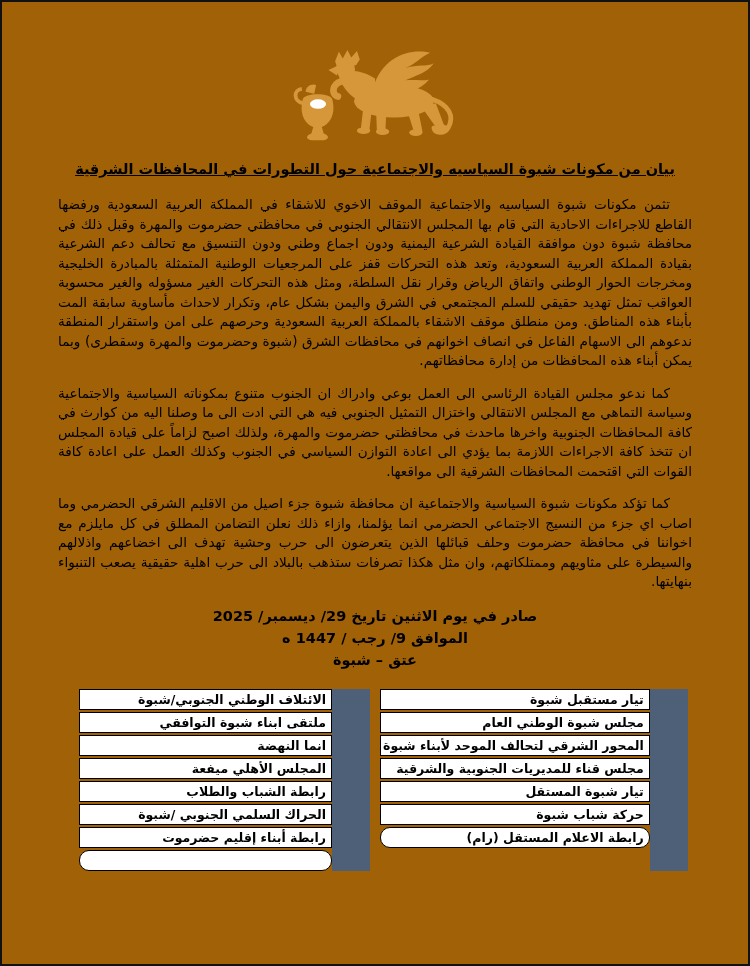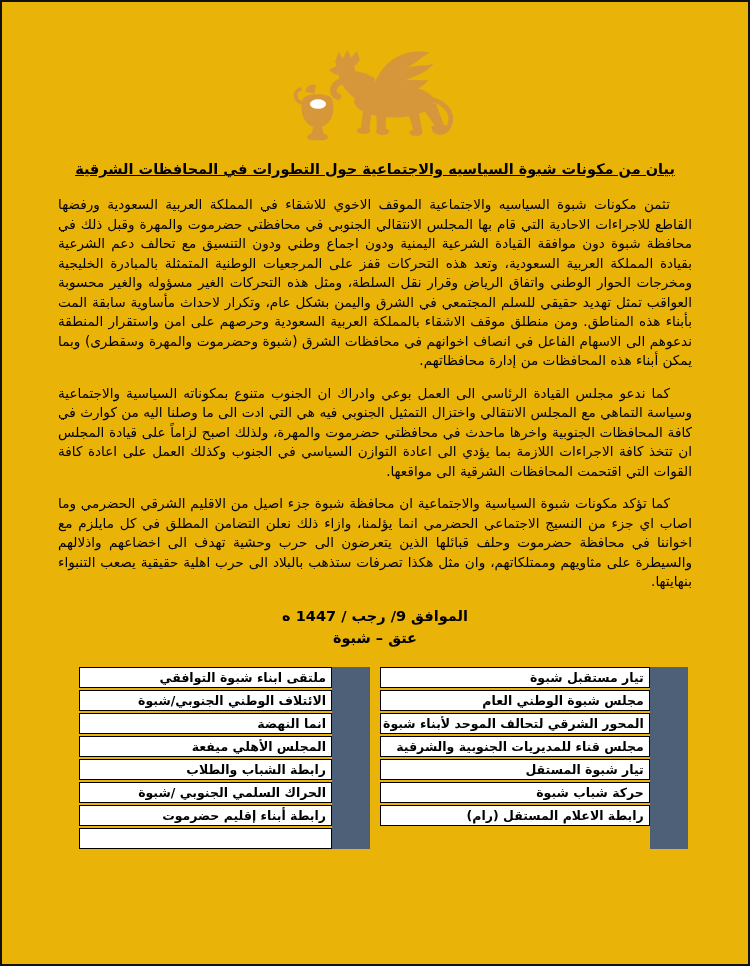--- a/index.html
+++ b/index.html
@@ -1,20 +1,20 @@
 <!DOCTYPE html>
 <html lang="ar" dir="rtl"><head>
 <meta charset="utf-8">
 <style>
   html,body{margin:0;padding:0;background:#ffffff;}
   .page{
     position:relative;
     width:746px;height:962px;
     border:2px solid #111;
-    background:#eab308;
+    background:#a16207;
     font-family:"DejaVu Sans", sans-serif;
     color:#000;
     direction:rtl;
     overflow:hidden;
   }
   .emblem{
     width:190px;height:105px;
     margin:42px auto 6px auto;
     color:#d6973b;
   }
@@ -73,21 +73,21 @@
     margin-bottom:2px;
     padding:1px 5px 0 2px;
     font-weight:bold;
     font-size:12.5px;
     line-height:17px;
     text-align:right;
     white-space:nowrap;
     overflow:hidden;
     background:#fff;
   }
-  .sig-cell:last-child{margin-bottom:0;}
+  .sig-cell:last-child{margin-bottom:0;border-radius:10px;}
 </style>
 </head>
 <body>
 
 <div class="page" style="border-color: rgb(17, 17, 17);">
 
   <div class="emblem" style="color: rgb(214, 151, 59);">
     <svg viewBox="0 0 200 110" xmlns="http://www.w3.org/2000/svg">
 
       <g>
@@ -130,41 +130,42 @@
 
   <h1 class="title">بيان من مكونات شبوة السياسيه والاجتماعية حول التطورات في المحافظات الشرقية</h1>
 
   <div class="body-text" id="paragraphs">
       <p class="para">تثمن مكونات شبوة السياسيه والاجتماعية الموقف الاخوي للاشقاء في المملكة العربية السعودية ورفضها القاطع للاجراءات الاحادية التي قام بها المجلس الانتقالي الجنوبي في محافظتي حضرموت والمهرة وقبل ذلك في محافظة شبوة دون موافقة القيادة الشرعية اليمنية ودون اجماع وطني ودون التنسيق مع تحالف دعم الشرعية بقيادة المملكة العربية السعودية، وتعد هذه التحركات قفز على المرجعيات الوطنية المتمثلة بالمبادرة الخليجية ومخرجات الحوار الوطني واتفاق الرياض وقرار نقل السلطة، ومثل هذه التحركات الغير مسؤوله والغير محسوبة العواقب تمثل تهديد حقيقي للسلم المجتمعي في الشرق واليمن بشكل عام، وتكرار لاحداث مأساوية سابقة المت بأبناء هذه المناطق. ومن منطلق موقف الاشقاء بالمملكة العربية السعودية وحرصهم على امن واستقرار المنطقة ندعوهم الى الاسهام الفاعل في انصاف اخوانهم في محافظات الشرق (شبوة وحضرموت والمهرة وسقطرى) وبما يمكن أبناء هذه المحافظات من إدارة محافظاتهم.</p>
       <p class="para">كما ندعو مجلس القيادة الرئاسي الى العمل بوعي وادراك ان الجنوب متنوع بمكوناته السياسية والاجتماعية وسياسة التماهي مع المجلس الانتقالي واختزال التمثيل الجنوبي فيه هي التي ادت الى ما وصلنا اليه من كوارث في كافة المحافظات الجنوبية واخرها ماحدث في محافظتي حضرموت والمهرة، ولذلك اصبح لزاماً على قيادة المجلس ان تتخذ كافة الاجراءات اللازمة بما يؤدي الى اعادة التوازن السياسي في الجنوب وكذلك العمل على اعادة كافة القوات التي اقتحمت المحافظات الشرقية الى مواقعها.</p>
       <p class="para">كما تؤكد مكونات شبوة السياسية والاجتماعية ان محافظة شبوة جزء اصيل من الاقليم الشرقي الحضرمي وما اصاب اي جزء من النسيج الاجتماعي الحضرمي انما يؤلمنا، وازاء ذلك نعلن التضامن المطلق في كل مايلزم مع اخواننا في محافظة حضرموت وحلف قبائلها الذين يتعرضون الى حرب وحشية تهدف الى اخضاعهم واذلالهم والسيطرة على مثاويهم وممتلكاتهم،  وان مثل هكذا تصرفات ستذهب بالبلاد الى حرب اهلية حقيقية يصعب التنبواء بنهايتها.</p>
     </div>
 
   <div class="date-block">
+    <div>صادر في يوم الاثنين تاريخ 29/ ديسمبر/ 2025</div>
     <div>الموافق 9/ رجب / 1447 ه</div>
     <div>عتق – شبوة</div>
   </div>
 
   <div class="sig-area">
     <div class="sig-group">
       <div class="sig-cells" id="sigRight">
           <div class="sig-cell">تيار مستقبل شبوة</div>
           <div class="sig-cell">مجلس شبوة الوطني العام</div>
           <div class="sig-cell">المحور الشرقي لتحالف الموحد لأبناء شبوة</div>
           <div class="sig-cell">مجلس قناء للمديريات الجنوبية والشرقية</div>
           <div class="sig-cell">تيار شبوة المستقل</div>
           <div class="sig-cell">حركة شباب شبوة</div>
           <div class="sig-cell">رابطة الاعلام المستقل (رام)</div>
         </div>
       <div class="sig-bar" style="background: rgb(78, 96, 120);"></div>
     </div>
     <div class="sig-group">
       <div class="sig-cells" id="sigLeft">
+          <div class="sig-cell">الائتلاف الوطني الجنوبي/شبوة</div>
           <div class="sig-cell">ملتقى ابناء شبوة التوافقي</div>
-          <div class="sig-cell">الائتلاف الوطني الجنوبي/شبوة</div>
           <div class="sig-cell">انما النهضة</div>
           <div class="sig-cell">المجلس الأهلي ميفعة</div>
           <div class="sig-cell">رابطة الشباب والطلاب</div>
           <div class="sig-cell">الحراك السلمي الجنوبي /شبوة</div>
           <div class="sig-cell">رابطة أبناء إقليم حضرموت</div>
           <div class="sig-cell"></div>
         </div>
       <div class="sig-bar" style="background: rgb(78, 96, 120);"></div>
     </div>
   </div>

